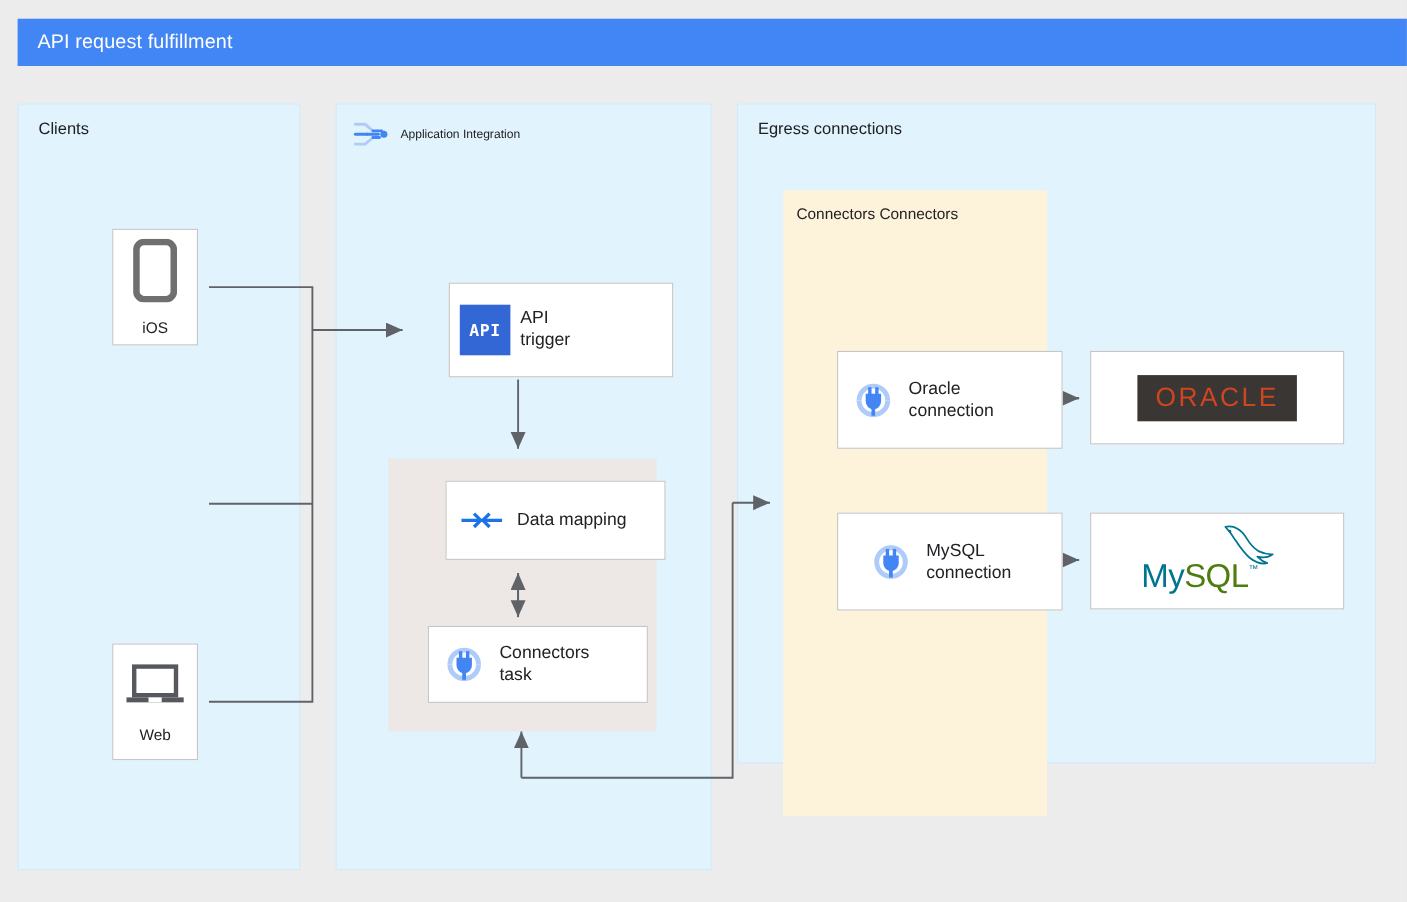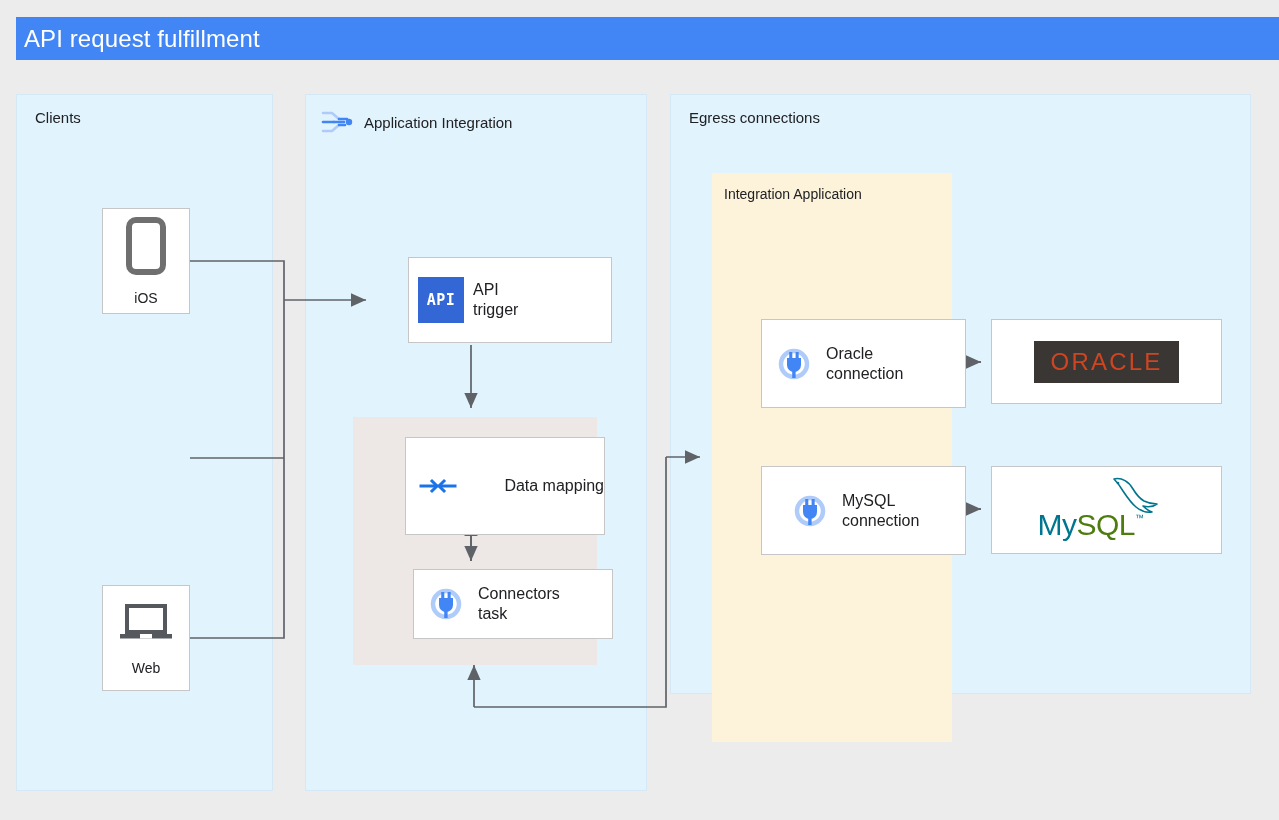--- a/index.html
+++ b/index.html
@@ -25,23 +25,23 @@
   
   #header-bar {
     left: 16px; top: 17px;
     width: 1263px; height: 43px;
     background: #4285f4;
     display: flex;
     align-items: center;
   }
   #header-title {
     color: #ffffff;
-    font-size: 24px;
+    font-size: 18px;
     letter-spacing: .1px;
-    padding-left: 8px;
+    padding-left: 18px;
     white-space: nowrap;
   }
 
   
   .panel {
     background: #e1f3fd;
     border: 1px solid #d4e9f5;
     box-sizing: border-box;
   }
   .panel-label {
@@ -55,21 +55,21 @@
   #appint-panel    { left: 305px; top: 94px;  width: 342px; height: 697px; }
   #egress-panel    { left: 670px; top: 94px;  width: 581px; height: 600px; }
 
   #appint-label-wrap {
     position: absolute;
     left: 14px; top: 12px;
     display: flex;
     align-items: center;
     gap: 10px;
   }
-  #appint-label { font-size: 15px; color: #202124; white-space: nowrap; }
+  #appint-label { font-size: 11px; color: #202124; white-space: nowrap; }
 
   
   #mapping-group {
     left: 353px; top: 417px;
     width: 244px; height: 248px;
     background: #ede8e5;
   }
   #connectors-panel {
     left: 712px; top: 173px;
     width: 240px; height: 569px;
@@ -83,21 +83,21 @@
     white-space: nowrap;
   }
 
   
   .card {
     background: #ffffff;
     border: 1px solid #c6c6c6;
     box-sizing: border-box;
   }
   .client-card {
-    width: 88px; height: 106px;
+    width: 78px; height: 106px;
     display: flex;
     flex-direction: column;
     align-items: center;
     justify-content: center;
     gap: 16px;
   }
   .client-label {
     font-size: 14px;
     color: #202124;
     line-height: 1;
@@ -119,22 +119,22 @@
     justify-content: center;
     flex: none;
   }
   .task-label {
     font-size: 16px;
     color: #202124;
     line-height: 1.22;
     white-space: pre-line;
   }
   #api-trigger-card { left: 376px; top: 257px; width: 204px; height: 86px; }
-  #data-mapping-card { left: 373px; top: 437px; width: 200px; height: 98px; justify-content: space-between; }
-  #connectors-task-card { left: 381px; top: 569px; width: 200px; height: 70px; }
+  #data-mapping-card { left: 373px; top: 437px; width: 200px; height: 72px; }
+  #connectors-task-card { left: 357px; top: 569px; width: 200px; height: 70px; }
   #oracle-conn-card { left: 729px; top: 319px; width: 205px; height: 89px; }
   #mysql-conn-card  { left: 729px; top: 466px; width: 205px; height: 89px; padding-left: 16px; }
 
   .logo-card {
     display: flex;
     align-items: center;
     justify-content: center;
   }
   #oracle-logo-card { left: 991px; top: 319px; width: 231px; height: 85px; }
   #mysql-logo-card  { left: 991px; top: 466px; width: 231px; height: 88px; }
@@ -226,21 +226,21 @@
     </div>
   </div>
 
   <div class="abs panel" id="egress-panel">
     <span class="panel-label">Egress connections</span>
   </div>
 
   <div class="abs" id="mapping-group"></div>
 
   <div class="abs" id="connectors-panel">
-    <span id="connectors-panel-label">Integration Application</span>
+    <span id="connectors-panel-label">Connectors Connectors</span>
   </div>
 
   <svg class="abs" style="left:0;top:0" width="1279" height="820">
     <defs>
       <marker id="arrow-r" markerWidth="10" markerHeight="10" refX="9" refY="4" orient="auto">
         <path d="M0,0 L9,4 L0,8 z" fill="#5f6368"></path>
       </marker>
       <marker id="arrow-l" markerWidth="10" markerHeight="10" refX="9" refY="4" orient="auto">
         <path d="M0,0 L9,4 L0,8 z" fill="#5f6368"></path>
       </marker>

